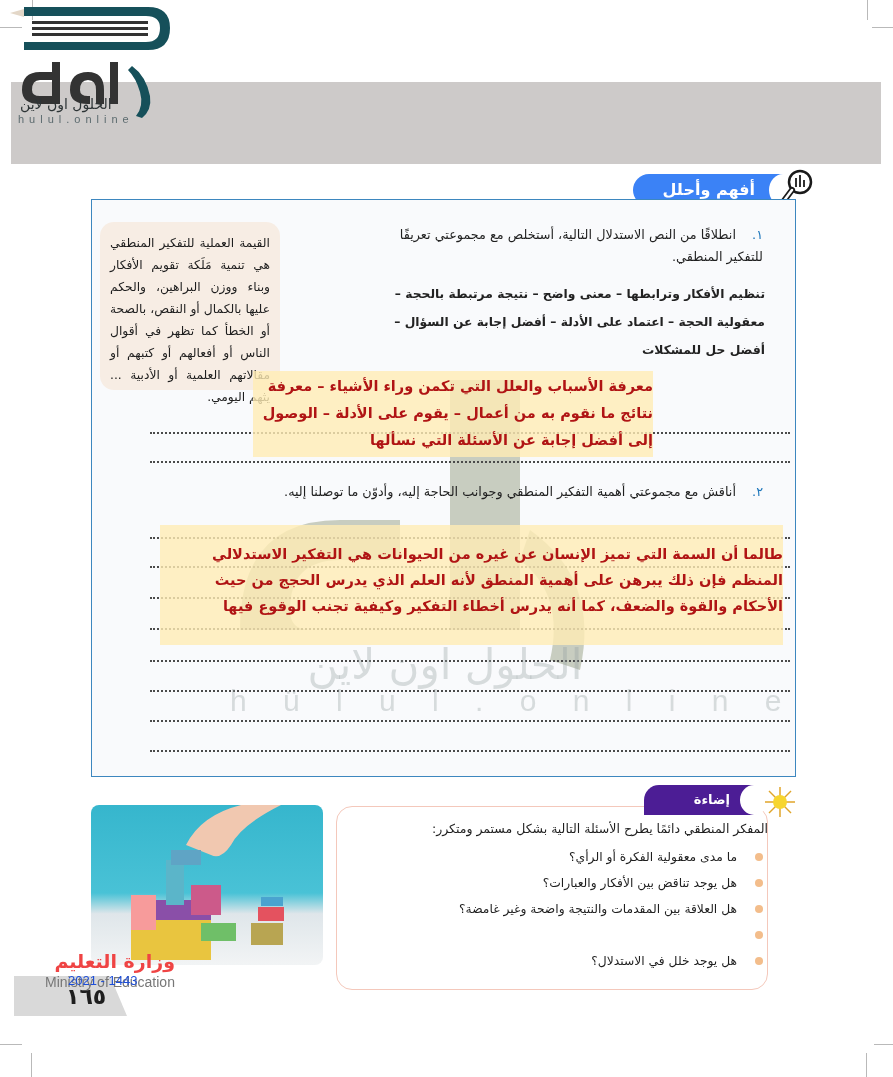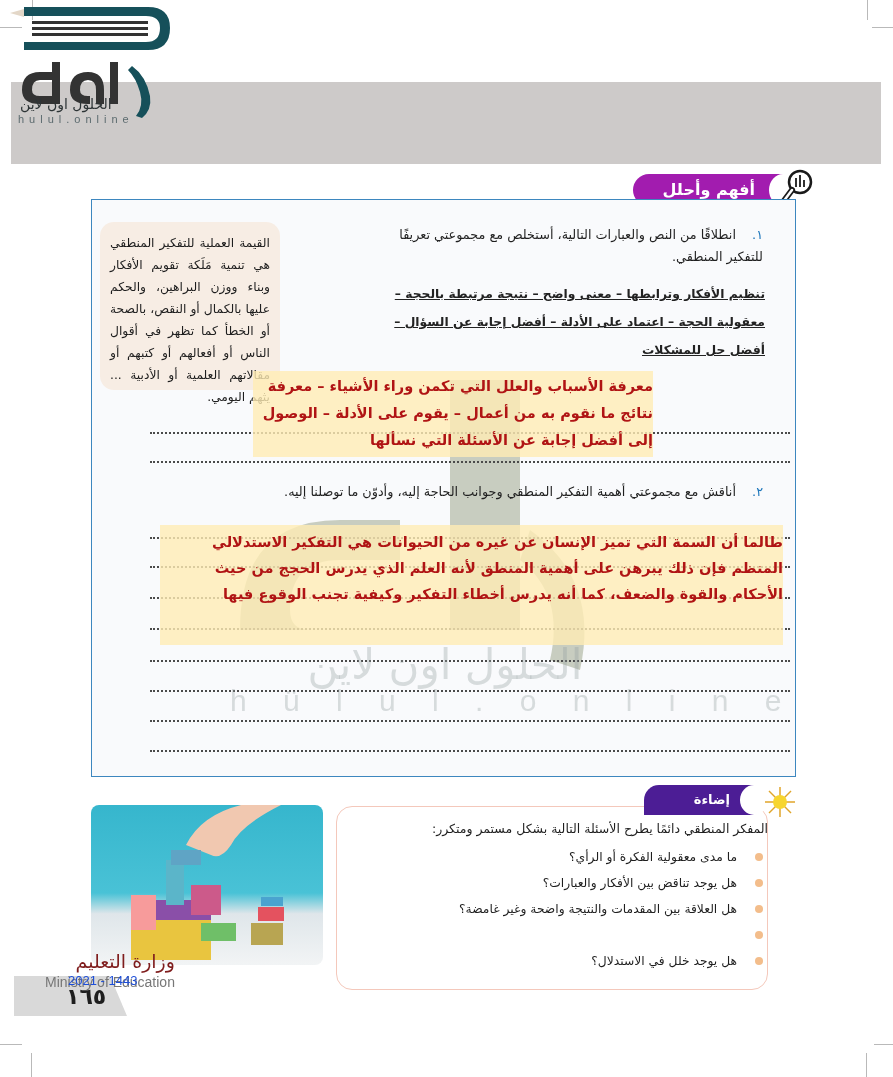--- a/index.html
+++ b/index.html
@@ -8,61 +8,61 @@
 
   .crop-mark { position: absolute; background: #b9b9b9; }
 
   .top-band { position: absolute; left: 11px; top: 82px; width: 870px; height: 82px; background: #cdcac9; }
 
   .logo { position: absolute; left: 0; top: 0; width: 180px; height: 130px; }
   .logo-sub { position: absolute; left: 18px; top: 113px; font-size: 11px; letter-spacing: 5px; color: #5c6b6f; font-family: "Liberation Sans", sans-serif; }
   .logo-sub-ar { position: absolute; left: 20px; top: 96px; font-size: 14px; color: #2d3436; font-family: "DejaVu Sans", sans-serif; direction: rtl; }
 
   .section-header { position: absolute; right: 110px; top: 174px; height: 32px; width: 150px;
-    background: #a21caf; border-radius: 16px 0 0 16px; color: #fff; direction: rtl;
+    background: #3b82f6; border-radius: 16px 0 0 16px; color: #fff; direction: rtl;
     font-weight: bold; font-size: 16px; line-height: 32px; padding-right: 28px; text-align: right; }
   .section-header::after { content: ""; position: absolute; right: -14px; top: 0; width: 28px; height: 32px; background: #fff; border-radius: 50%; }
   .magnifier { position: absolute; left: 776px; top: 168px; width: 40px; height: 44px; }
 
   .main-box { position: absolute; left: 91px; top: 199px; width: 705px; height: 578px;
     border: 1.5px solid #3d87bf; background: #f9fafc; }
 
   .note-box { position: absolute; left: 100px; top: 222px; width: 180px; height: 168px;
     background: #f7ede4; border-radius: 14px; direction: rtl; padding: 10px 10px;
     font-size: 12.3px; line-height: 22px; color: #1e1e1e; text-align: justify; }
 
   .q { position: absolute; direction: rtl; font-size: 12.8px; color: #1f1f1f; }
   .q .num { color: #1b75bb; margin-left: 12px; }
   .q1 { right: 130px; top: 224px; width: 400px; line-height: 22px; }
-  .keywords { position: absolute; right: 128px; top: 280px; width: 410px; direction: rtl; font-size: 12.3px; font-weight: bold; line-height: 28px; color: #222; text-decoration: underline; }
+  .keywords { position: absolute; right: 128px; top: 280px; width: 410px; direction: rtl; font-size: 12.3px; font-weight: bold; line-height: 28px; color: #222; }
   .q2 { right: 130px; top: 484px; width: 600px; }
 
   .dots { position: absolute; height: 2px; border-bottom: 2px dotted #4a4a4a; }
 
   .answer { position: absolute; background: rgba(255, 236, 180, 0.8); direction: rtl;
     color: #b01414; font-weight: bold; font-family: "DejaVu Sans", sans-serif; text-align: right; }
   .answer1 { left: 253px; top: 371px; width: 400px; height: 86px; font-size: 14.5px; line-height: 27px; padding-top: 2px; }
-  .answer2 { left: 160px; top: 525px; width: 623px; height: 120px; font-size: 14.5px; line-height: 26px; padding-top: 4px; }
+  .answer2 { left: 160px; top: 525px; width: 623px; height: 120px; font-size: 14.5px; line-height: 26px; padding-top: 16px; }
 
   .wm { position: absolute; pointer-events: none; }
 
   .idea-tab { position: absolute; left: 644px; top: 785px; width: 110px; height: 30px; background: #4c1d95; border-radius: 15px 0 0 0; direction: rtl; color: #fff; font-weight: bold; font-size: 13px; line-height: 30px; padding-right: 24px; }
   .idea-tab::after { content: ""; position: absolute; right: -14px; top: 0; width: 28px; height: 30px; background: #fff; border-radius: 50%; }
   .sun { position: absolute; left: 764px; top: 786px; width: 32px; height: 32px; }
   .idea-box { position: absolute; left: 336px; top: 806px; width: 432px; height: 184px; border: 1.5px solid #f4c8bb; border-radius: 16px; background: #fff; }
   .idea-intro { position: absolute; right: 125px; top: 821px; direction: rtl; font-size: 12.5px; color: #1f1f1f; margin-left: 8px; }
   .idea-list { position: absolute; right: 130px; top: 846px; direction: rtl; list-style: none; font-size: 12.3px; color: #1f1f1f; }
   .idea-list li { height: 26px; line-height: 22px; position: relative; padding-right: 26px; }
   .idea-list li .bullet { position: absolute; right: 0; top: 7px; width: 8px; height: 8px; border-radius: 50%; background: #f3bd8b; }
 
   .photo { position: absolute; left: 91px; top: 805px; width: 232px; height: 160px; border-radius: 8px; overflow: hidden;
     background: linear-gradient(180deg, #36b6cd 0%, #49c2d6 55%, #dfe6ea 68%, #f2f4f5 100%); }
 
   .moe { position: absolute; left: 45px; top: 950px; }
-  .moe-ar { font-size: 19px; color: #7f1d1d; direction: rtl; font-family: "DejaVu Sans", sans-serif; letter-spacing: 1px; }
+  .moe-ar { font-size: 19px; color: #ef4444; direction: rtl; font-family: "DejaVu Sans", sans-serif; letter-spacing: 1px; font-weight: bold; }
   .moe-en { font-size: 14px; color: #777; font-family: "Liberation Sans", sans-serif; margin-top: 2px; }
   .page-band { position: absolute; left: 14px; top: 976px; width: 113px; height: 40px; background: #d9d9d9; clip-path: polygon(0 0, 85% 0, 100% 100%, 0 100%); }
   .year { position: absolute; left: 68px; top: 973px; font-size: 13px; color: #1d4ed8; font-family: "Liberation Sans", sans-serif; }
   .page-num { position: absolute; left: 66px; top: 984px; font-size: 22px; color: #1e1e1e; font-weight: bold; font-family: "DejaVu Sans", sans-serif; }
 </style>
 </head>
 <body>
 
 <div class="crop-mark" style="left:0;top:27px;width:22px;height:1px;"></div>
 <div class="crop-mark" style="left:32px;top:0;width:1px;height:20px;"></div>
@@ -110,21 +110,21 @@
   <path d="M40,250 Q40,140 140,140 L200,140 L200,180 L140,180 Q90,180 90,230 Q90,250 110,250 Z" fill="rgba(140,150,120,0.45)"></path>
   <path d="M330,150 Q400,200 380,290 L350,280 Q365,215 320,180 Z" fill="rgba(140,150,120,0.45)"></path>
 </svg>
 
 <div class="note-box">
   <span>القيمة العملية للتفكير المنطقي هي تنمية مَلَكة تقويم الأفكار وبناء ووزن البراهين، والحكم عليها بالكمال أو النقص، بالصحة أو الخطأ كما تظهر في أقوال الناس أو أفعالهم أو كتبهم أو مقالاتهم العلمية أو الأدبية ... يثهم اليومي.</span>
 </div>
 
 <div class="q q1">
   <span class="num">١.</span>
-  <span>انطلاقًا من النص والعبارات التالية، أستخلص مع مجموعتي تعريفًا للتفكير المنطقي.</span>
+  <span>انطلاقًا من النص الاستدلال التالية، أستخلص مع مجموعتي تعريفًا للتفكير المنطقي.</span>
 </div>
 <div class="keywords">تنظيم الأفكار وترابطها – معنى واضح – نتيجة مرتبطة بالحجة – معقولية الحجة – اعتماد على الأدلة – أفضل إجابة عن السؤال – أفضل حل للمشكلات</div>
 
 <div class="dots" style="left:150px;top:432px;width:640px;"></div>
 <div class="dots" style="left:150px;top:461px;width:640px;"></div>
 
 <div class="answer answer1">
   <span>معرفة الأسباب والعلل التي تكمن وراء الأشياء – معرفة نتائج ما نقوم به من أعمال – يقوم على الأدلة – الوصول إلى أفضل إجابة عن الأسئلة التي نسألها</span>
 </div>
 

